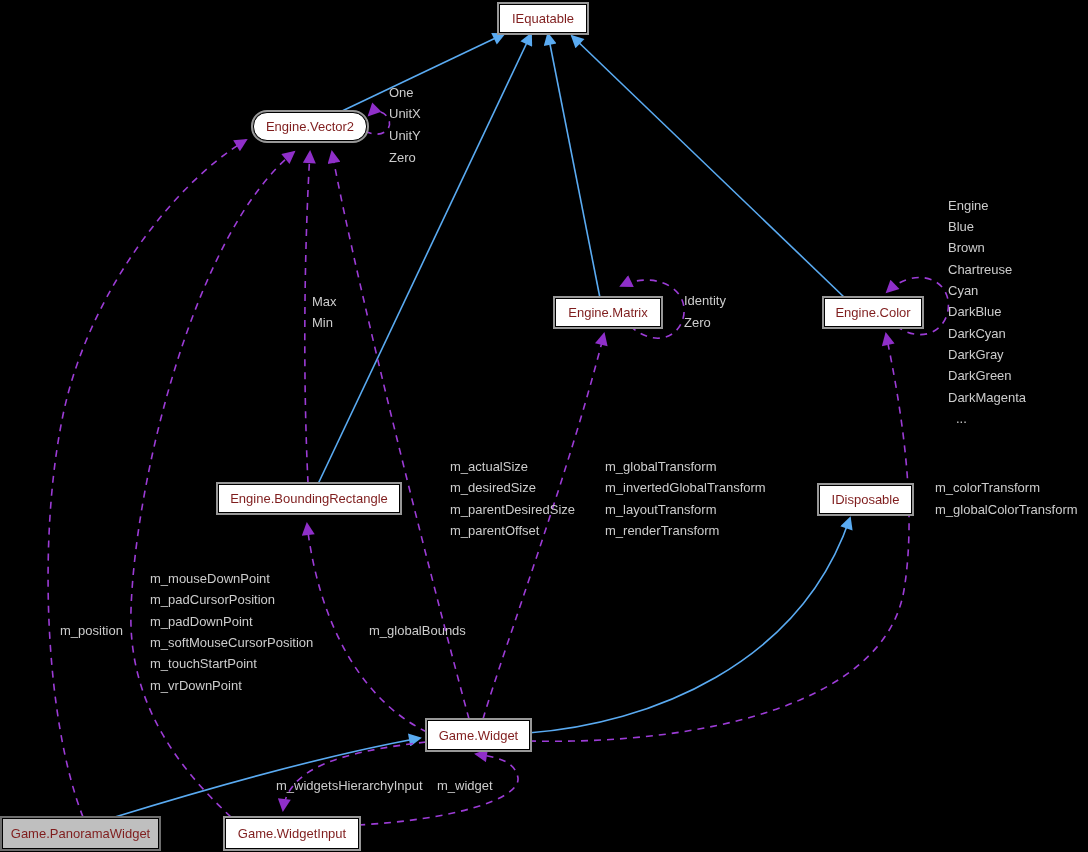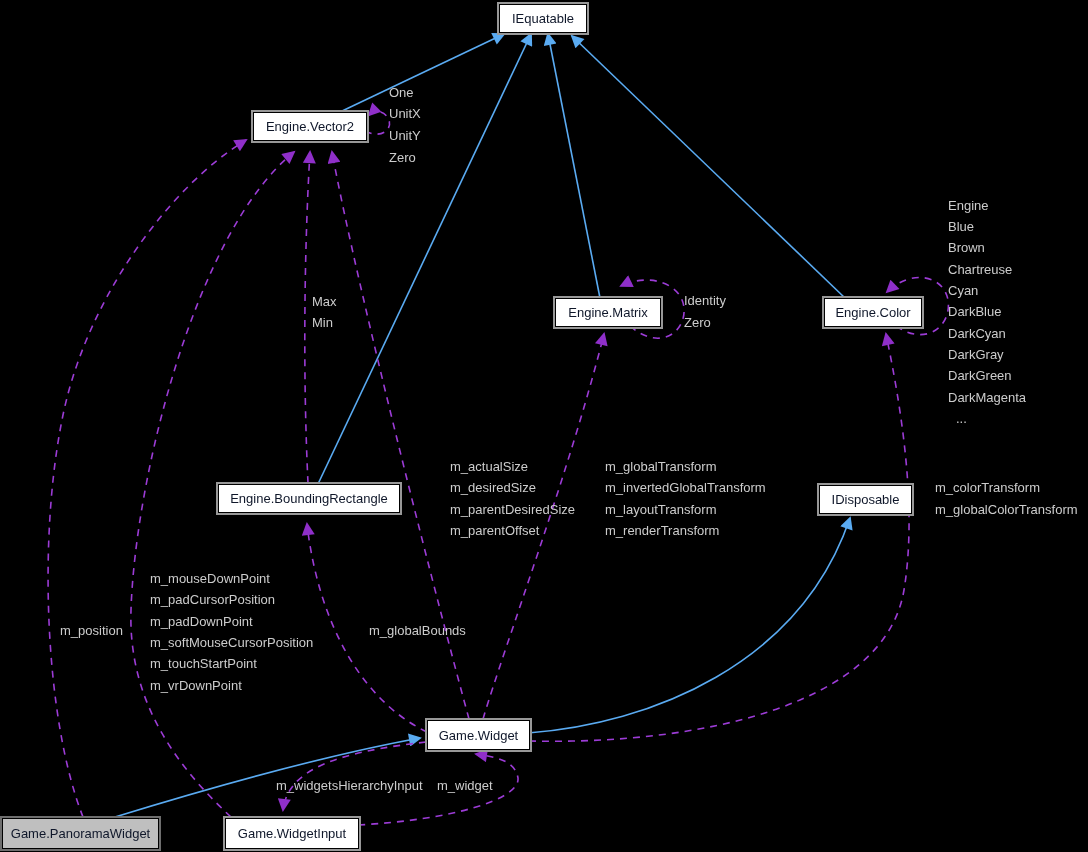--- a/index.html
+++ b/index.html
@@ -11,21 +11,21 @@
     overflow:hidden;
   }
   svg.edges{position:absolute;left:0;top:0;}
   .edge-inherit{stroke:#5aabf2;stroke-width:1.6;fill:none;}
   .edge-use{stroke:#9c3cd6;stroke-width:1.6;fill:none;stroke-dasharray:7 6;}
   .node{
     position:absolute;
     background:#fff;
     border:1px solid #000;
     outline:2px solid #989898;
-    color:#0f172a;
+    color:#7f1d1d;
     font-size:13px;
     display:flex;align-items:center;justify-content:center;
     white-space:nowrap;
     z-index:2;
   }
   .node.selected{
     background:#bfbfbf;
     outline:2px solid #6e6e6e;
   }
   .lbl{
@@ -67,21 +67,21 @@
     <path class="edge-use" marker-end="url(#arrow-purple)" d="M483,719 C505,645 570,470 604,334"></path>
     <path class="edge-use" marker-end="url(#arrow-purple)" d="M529,741 C700,745 885,705 904,590 C918,505 900,402 886,334"></path>
     <path class="edge-use" marker-end="url(#arrow-purple)" d="M426,742 C340,752 288,768 283,810"></path>
     <path class="edge-use" marker-end="url(#arrow-purple)" d="M358,825 C450,820 520,800 518,778 C515,760 495,757 476,754"></path>
     <path class="edge-use" marker-end="url(#arrow-purple)" d="M365,131 C382,140 394,128 388,118 C383,110 374,110 369,115"></path>
     <path class="edge-use" marker-end="url(#arrow-purple)" d="M630,326 C660,352 686,332 684,308 C682,284 650,272 621,286"></path>
     <path class="edge-use" marker-end="url(#arrow-purple)" d="M896,326 C928,348 952,324 948,300 C944,276 912,268 887,292"></path>
   </svg>
 
   <div class="node" style="left:499px;top:4px;width:86px;height:27px;">IEquatable</div>
-  <div class="node" style="left:253px;top:112px;width:112px;height:27px;">Engine.Vector2</div>
+  <div class="node" style="left:253px;top:112px;width:112px;height:27px;border-radius:14px;">Engine.Vector2</div>
   <div class="node" style="left:555px;top:298px;width:104px;height:27px;">Engine.Matrix</div>
   <div class="node" style="left:824px;top:298px;width:96px;height:27px;">Engine.Color</div>
   <div class="node" style="left:218px;top:484px;width:180px;height:27px;">Engine.BoundingRectangle</div>
   <div class="node" style="left:819px;top:485px;width:91px;height:27px;">IDisposable</div>
   <div class="node" style="left:427px;top:720px;width:101px;height:28px;">Game.Widget</div>
   <div class="node selected" style="left:2px;top:818px;width:155px;height:29px;">Game.PanoramaWidget</div>
   <div class="node" style="left:225px;top:818px;width:132px;height:29px;">Game.WidgetInput</div>
 
   <div class="lbl" style="left:389px;top:85px;">One</div>
   <div class="lbl" style="left:389px;top:106px;">UnitX</div>

